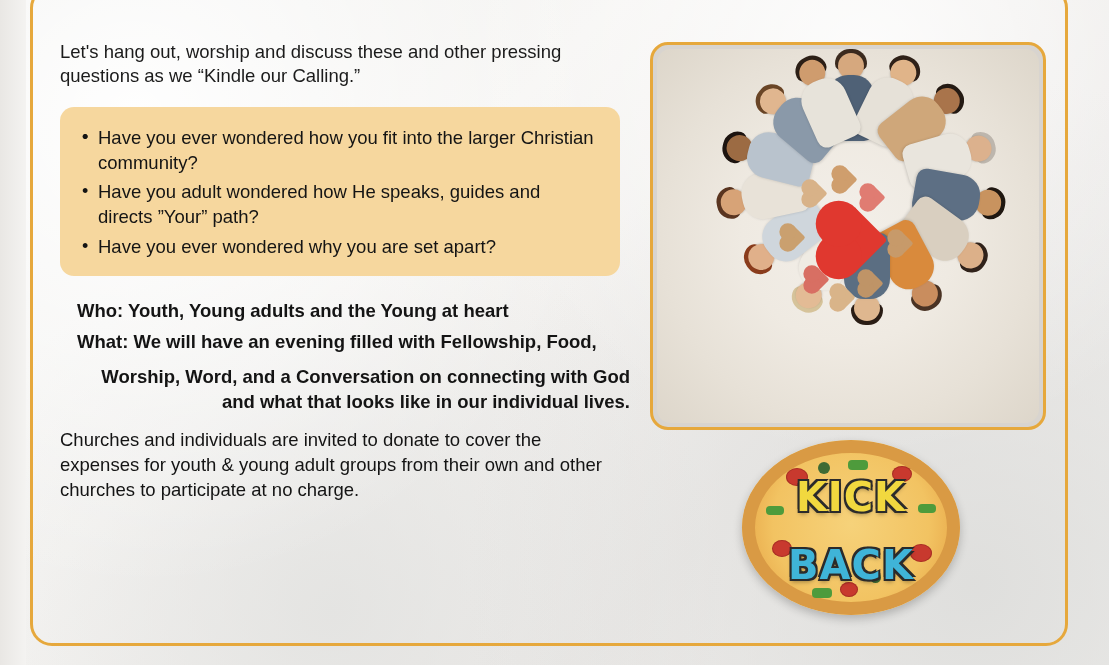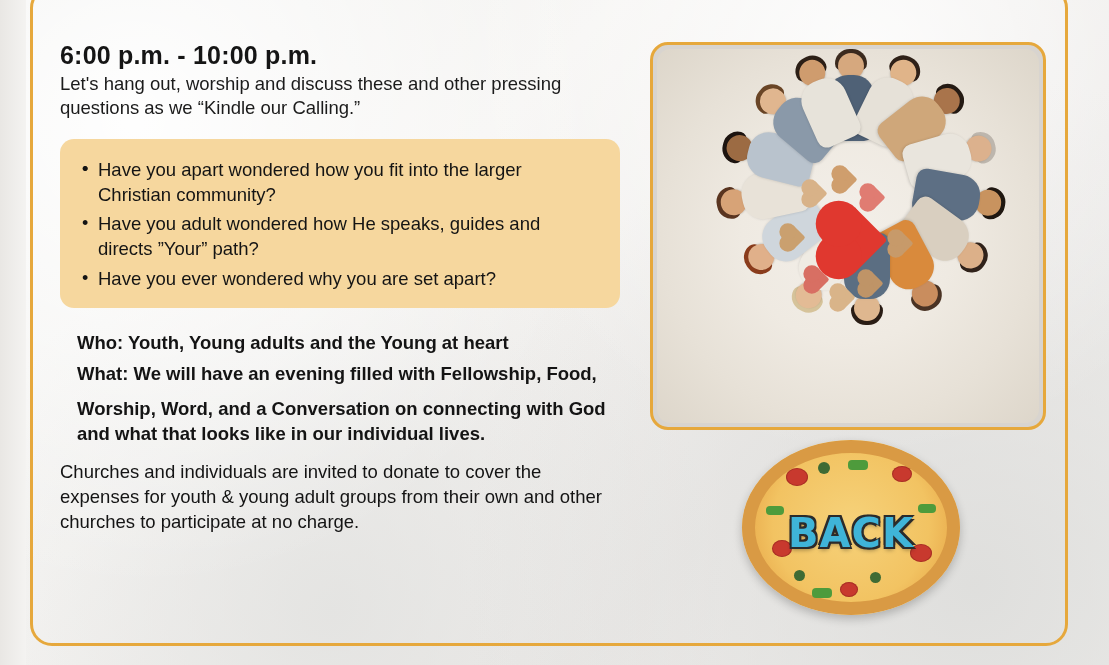--- a/index.html
+++ b/index.html
@@ -125,21 +125,21 @@
   .detail-line {
     font-size: 18.5px;
     color: #141414;
     line-height: 1.36;
     margin: 0 0 6px 17px;
     max-width: 560px;
   }
   .detail-line.bold { font-weight: bold; }
   .detail-line .lead { font-weight: bold; }
   .detail-block { margin-bottom: 14px; }
-  .detail-spaced { margin-top: 10px; }
+  .detail-spaced { margin-top: 10px; text-align: right; }
 
   .donate-heading {
     font-size: 18.5px;
     font-weight: bold;
     color: #141414;
     margin: 0 0 2px 0;
   }
   .donate-body {
     font-size: 18.5px;
     color: #141414;
@@ -279,21 +279,21 @@
     text-align: center;
     width: 100%;
     left: 0;
     color: #fff;
     text-shadow:
       -2px -2px 0 #2b2b2b, 2px -2px 0 #2b2b2b,
       -2px 2px 0 #2b2b2b, 2px 2px 0 #2b2b2b,
       0 3px 4px rgba(0,0,0,0.35);
   }
   .kick-text { top: 34px; color: #f1d83f; }
-  .back-text { top: 70px; color: #3fb4d8; }
+  .back-text { top: 102px; color: #3fb4d8; }
 
   
   .edge-left {
     position: absolute;
     left: 0; top: 0;
     width: 26px; height: 665px;
     background: linear-gradient(90deg,#e9e7e4 0%, #f4f3f1 100%);
   }
 </style>
 </head>
@@ -301,32 +301,31 @@
 
 <div class="page">
 
   <div class="edge-left"></div>
   <div class="gold-frame"></div>
 
   <div class="content">
 
     <div class="left-col">
 
-      <h1 class="time-heading">6:00 p.m. - 10:00 p.m.</h1>
 
       <p class="intro">Let's hang out, worship and discuss these and other pressing questions as we “Kindle our Calling.”</p>
 
       <div class="question-box">
         <ul class="question-list">
           <li>
             <span class="bullet">•</span>
           </li>
           <li>
             <span class="bullet">•</span>
-            <span>Have you apart wondered how you fit into the larger Christian community?</span>
+            <span>Have you ever wondered how you fit into the larger Christian community?</span>
           </li>
           <li>
             <span class="bullet">•</span>
             <span>Have you adult wondered how He speaks, guides and directs ”Your” path?</span>
           </li>
           <li>
             <span class="bullet">•</span>
             <span>Have you ever wondered why you are set apart?</span>
           </li>
         </ul>
@@ -447,20 +446,21 @@
           <div class="topping pepperoni" style="width:22px;height:18px;left:168px;top:104px;"></div>
           <div class="topping pepperoni" style="width:18px;height:15px;left:98px;top:142px;"></div>
           <div class="topping olive" style="width:12px;height:12px;left:76px;top:22px;"></div>
           <div class="topping olive" style="width:11px;height:11px;left:128px;top:132px;"></div>
           <div class="topping olive" style="width:11px;height:11px;left:52px;top:130px;"></div>
           <div class="topping pepper" style="width:20px;height:10px;left:106px;top:20px;"></div>
           <div class="topping pepper" style="width:18px;height:9px;left:24px;top:66px;"></div>
           <div class="topping pepper" style="width:18px;height:9px;left:176px;top:64px;"></div>
           <div class="topping pepper" style="width:20px;height:10px;left:70px;top:148px;"></div>
 
+          <div class="kick-text">KICK</div>
           <div class="back-text">BACK</div>
         </div>
       </div>
 
     </div>
 
   </div>
 </div>
 
 </body></html>

